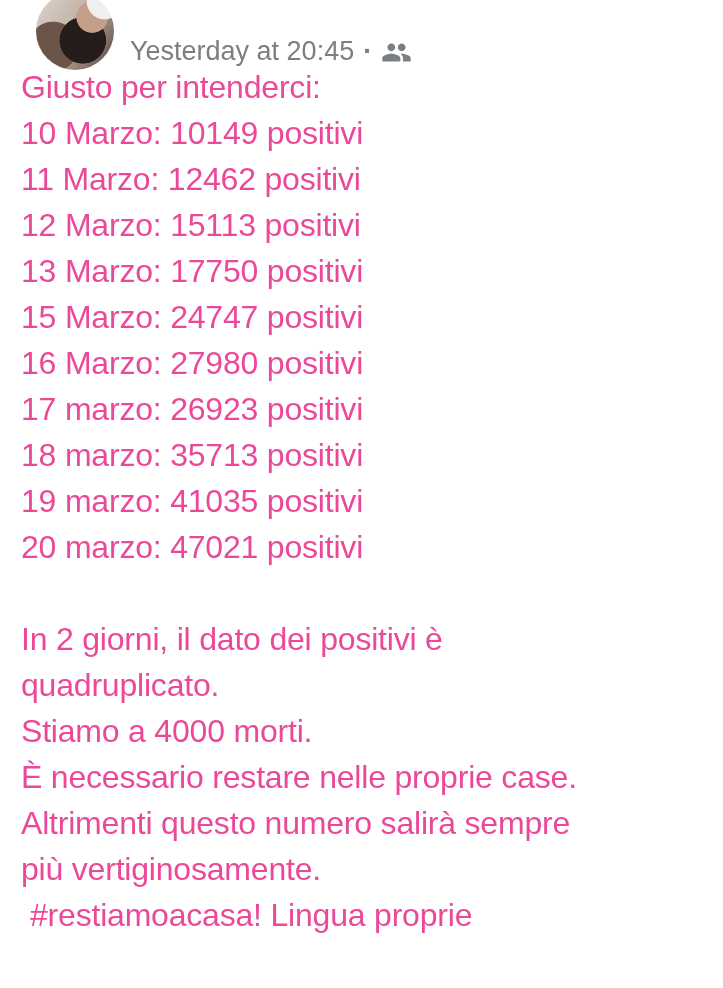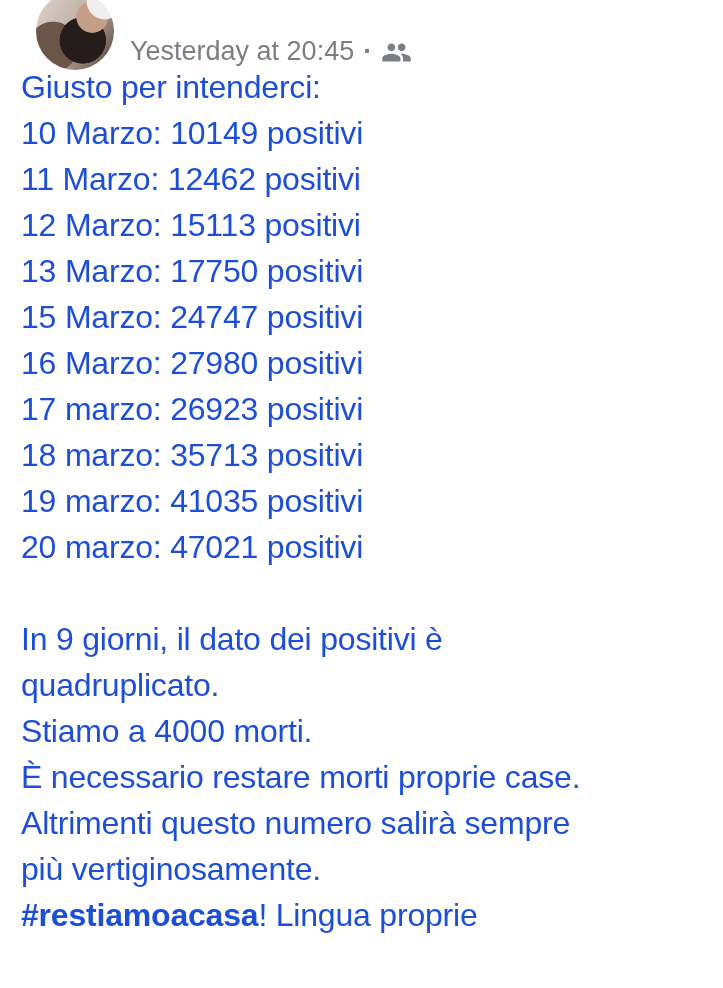--- a/index.html
+++ b/index.html
@@ -47,25 +47,25 @@
   .privacy svg { width: 31px; height: 31px; fill: #7b7e83; }
 
   
   .post-body {
     position: absolute;
     top: 64px;
     left: 21px;
     right: 0;
     font-size: 32px;
     line-height: 46px;
-    color: #1d4ed8;
+    color: #ec4899;
     letter-spacing: -0.2px;
   }
   .line { height: 46px; white-space: nowrap; }
-  .hashtag { font-weight: 700; }
+  .hashtag { font-weight: 400; margin-left: 9px; }
 </style>
 </head>
 <body>
 
 <div class="screen">
 
   <div class="post-header">
     <div class="avatar"></div>
     <div class="meta-row">
       <span class="timestamp">Yesterday at 20:45</span>
@@ -84,22 +84,22 @@
     <div class="line">11 Marzo: 12462 positivi</div>
     <div class="line">12 Marzo: 15113 positivi</div>
     <div class="line">13 Marzo: 17750 positivi</div>
     <div class="line">15 Marzo: 24747 positivi</div>
     <div class="line">16 Marzo: 27980 positivi</div>
     <div class="line">17 marzo: 26923 positivi</div>
     <div class="line">18 marzo: 35713 positivi</div>
     <div class="line">19 marzo: 41035 positivi</div>
     <div class="line">20 marzo: 47021 positivi</div>
     <div class="line"></div>
-    <div class="line">In 9 giorni, il dato dei positivi è</div>
+    <div class="line">In 2 giorni, il dato dei positivi è</div>
     <div class="line">quadruplicato.</div>
     <div class="line">Stiamo a 4000 morti.</div>
-    <div class="line">È necessario restare morti proprie case.</div>
+    <div class="line">È necessario restare nelle proprie case.</div>
     <div class="line">Altrimenti questo numero salirà sempre</div>
     <div class="line">più vertiginosamente.</div>
     <div class="line"><span class="hashtag">#restiamoacasa</span><span>! Lingua proprie</span></div>
   </div>
 
 </div>
 
 </body></html>

